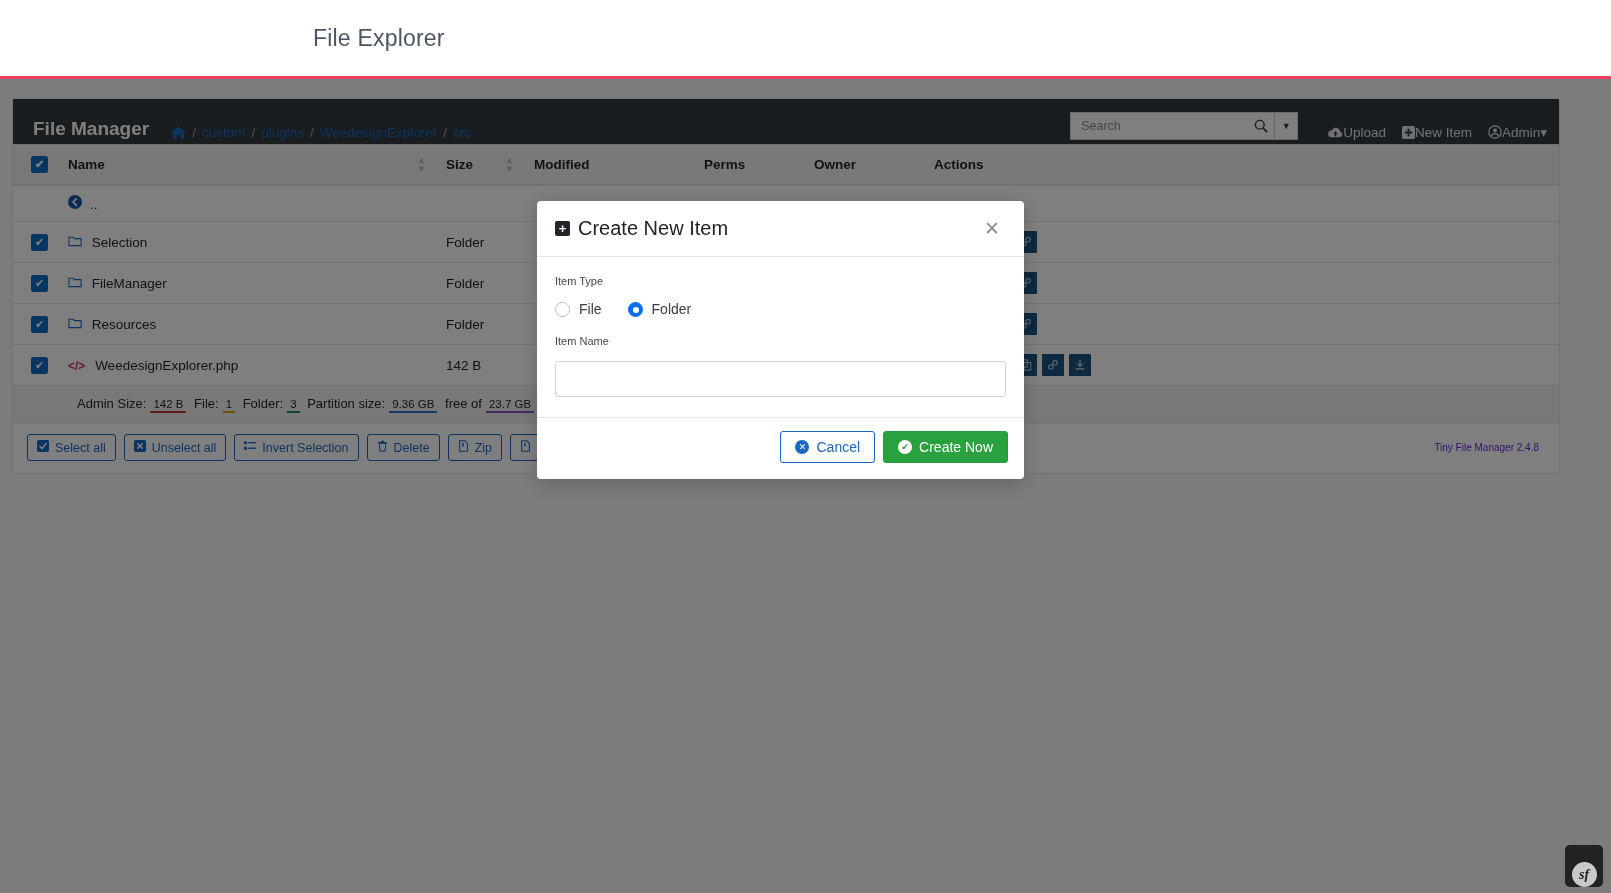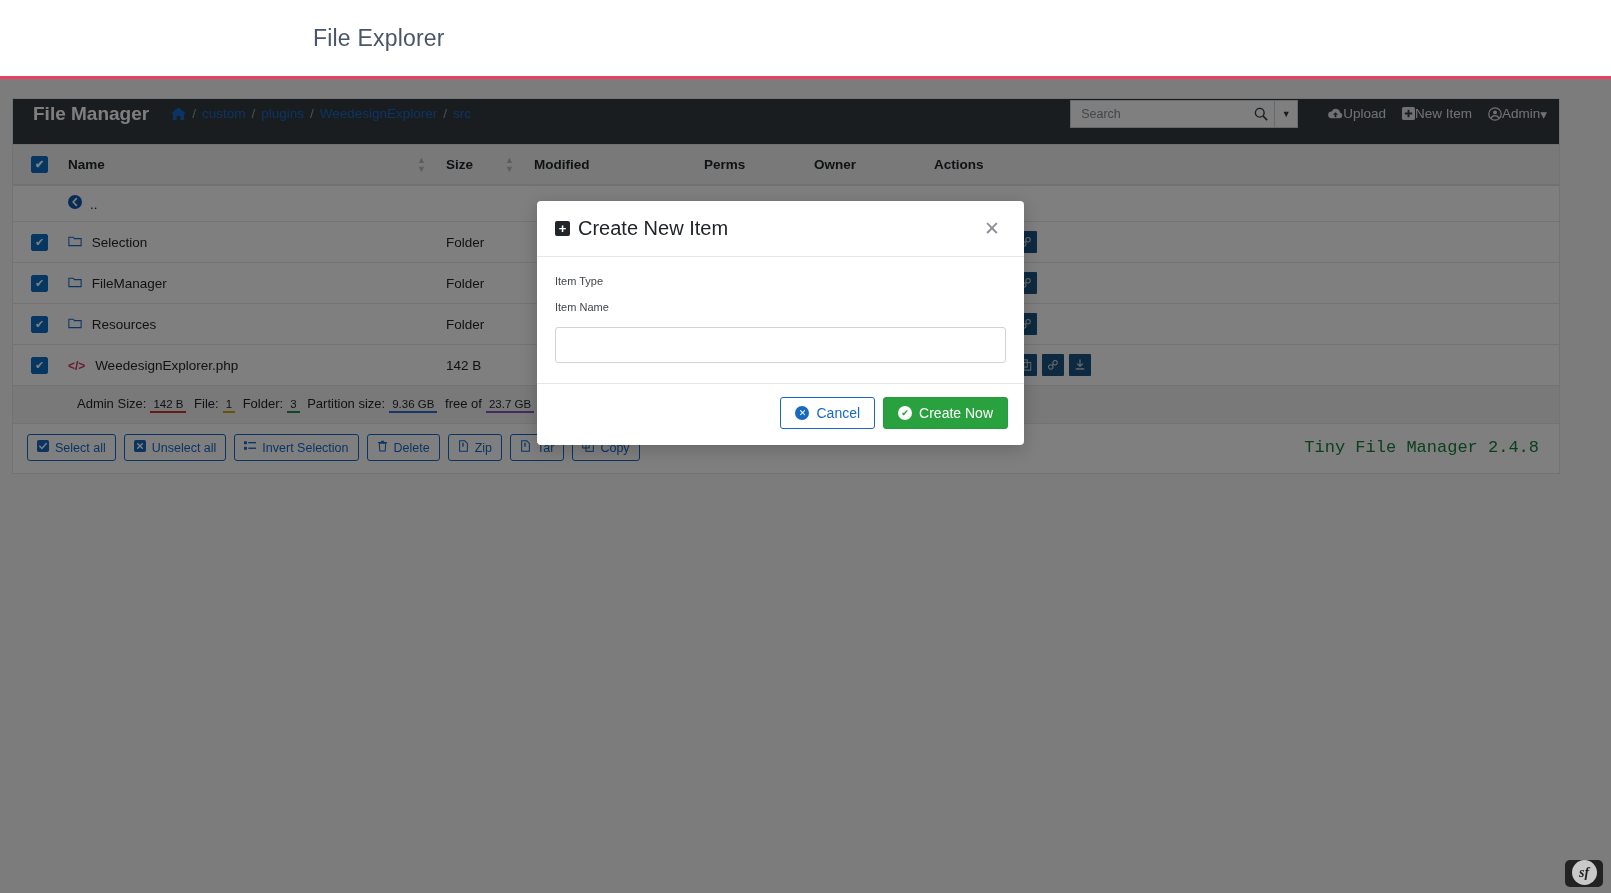--- a/index.html
+++ b/index.html
@@ -42,22 +42,22 @@
     left: 12px; top: 19px;
     width: 1548px;
     background: #ffffff;
     border: 1px solid #e3e6ea;
   }
 
   .fm-navbar {
     background: #343a40;
     height: 45px;
     display: flex;
-    align-items: center;
-    padding: 0 12px 16px 20px;
+    align-items: flex-end;
+    padding: 0 12px 4px 20px;
     color: #fff;
   }
   .fm-brand {
     font-size: 19px;
     font-weight: bold;
     color: #ffffff;
     margin-right: 22px;
     white-space: nowrap;
   }
   .breadcrumb { display: flex; align-items: center; font-size: 13.5px; gap: 6px; }
@@ -183,24 +183,23 @@
     border: 1px solid #1769c4;
     color: #1769c4;
     background: #fff;
     font-size: 12.5px;
     padding: 5px 9px;
     border-radius: 3px;
     white-space: nowrap;
   }
   .foot-right {
     margin-left: auto;
-    font-size: 17px;
-    color: #15803d;
+    font-size: 10px;
+    color: #6d28d9;
     padding-right: 6px;
-    font-family: Liberation Mono, monospace;
   }
 
   
   .backdrop {
     position: absolute;
     left: 0; top: 0;
     width: 1611px; height: 825px;
     background: rgba(0,0,0,0.5);
     z-index: 40;
   }
@@ -288,23 +287,23 @@
     width: 14px; height: 14px; border-radius: 50%;
     display:inline-flex; align-items:center; justify-content:center;
     font-size: 9px; line-height:1; color:#fff;
   }
   .circ-blue { background: #1769c4; }
   .circ-white { background: #fff; color: #2aa13f; }
 
   .sf-toolbar {
     position: absolute;
     right: 8px; bottom: 6px;
-    width: 38px; height: 27px;
+    width: 38px; height: 42px;
     background: #222; border-radius: 5px;
-    display: flex; align-items: flex-start; justify-content: center;
+    display: flex; align-items: flex-end; justify-content: center;
     z-index: 60;
   }
   .sf-badge {
     width: 25px; height: 25px; border-radius: 50%;
     background: #c9c9c9; color: #222;
     display:flex; align-items:center; justify-content:center;
     font-family: "Liberation Serif", serif;
     font-style: italic; font-weight: bold; font-size: 14px;
   }
 </style>
@@ -694,20 +693,30 @@
         <div class="modal-title">
           <span class="plus-sq">+</span>
           <span>Create New Item</span>
         </div>
         <button class="modal-close">✕</button>
       </div>
 
       <div class="modal-body">
         <label class="form-label">Item Type</label>
 
+        <div class="radio-row">
+          <div class="radio-item">
+            <span class="radio"></span>
+            <span>File</span>
+          </div>
+          <div class="radio-item">
+            <span class="radio on"></span>
+            <span>Folder</span>
+          </div>
+        </div>
 
         <label class="form-label">Item Name</label>
         <input class="text-input" type="text" placeholder="" style="">
       </div>
 
       <div class="modal-foot">
         <button class="btn-cancel">
           <span class="circ-ico circ-blue">✕</span>
           <span>Cancel</span>
         </button>

